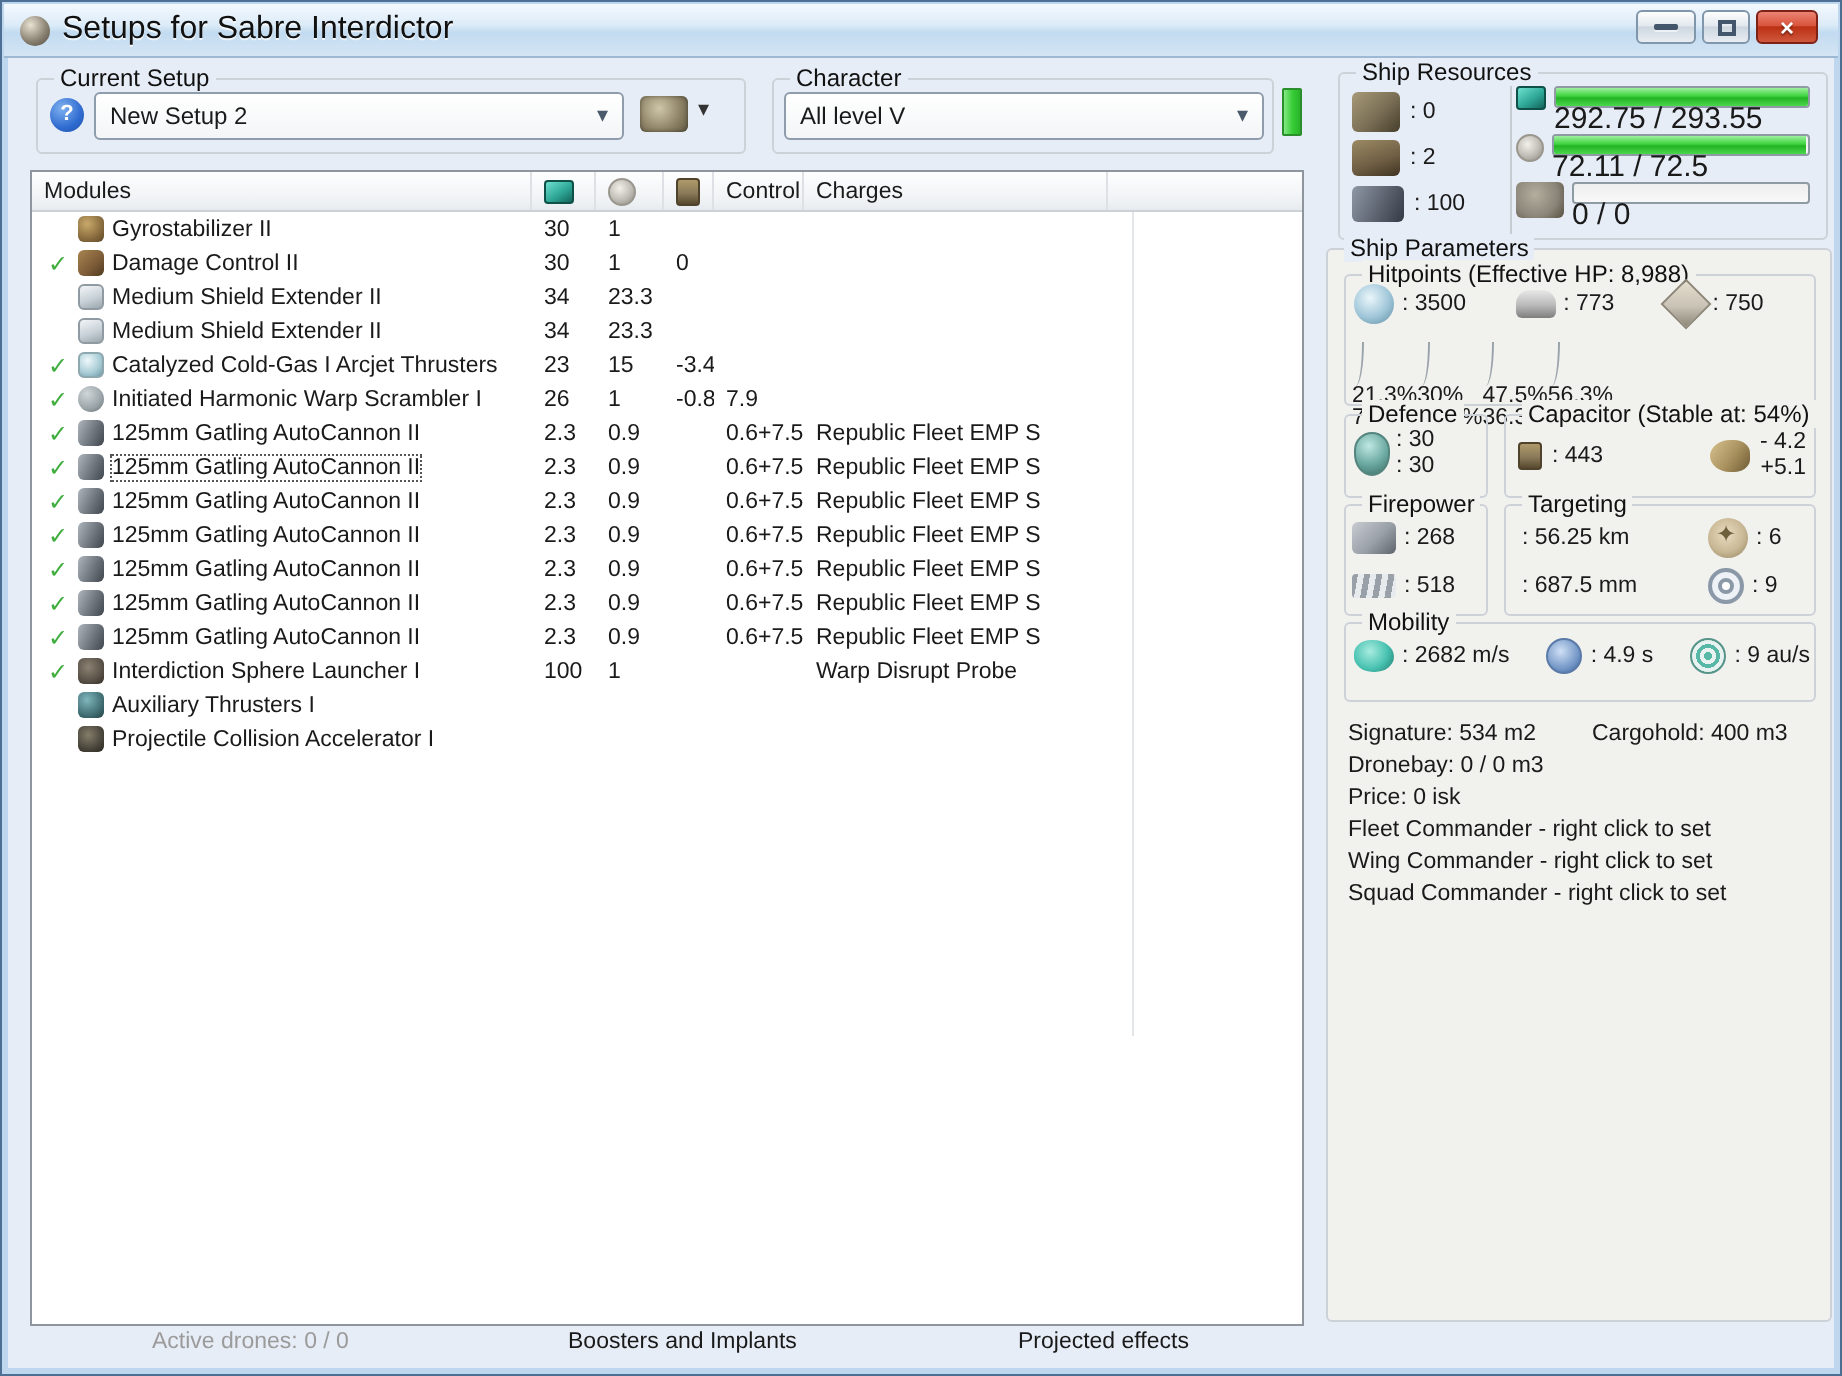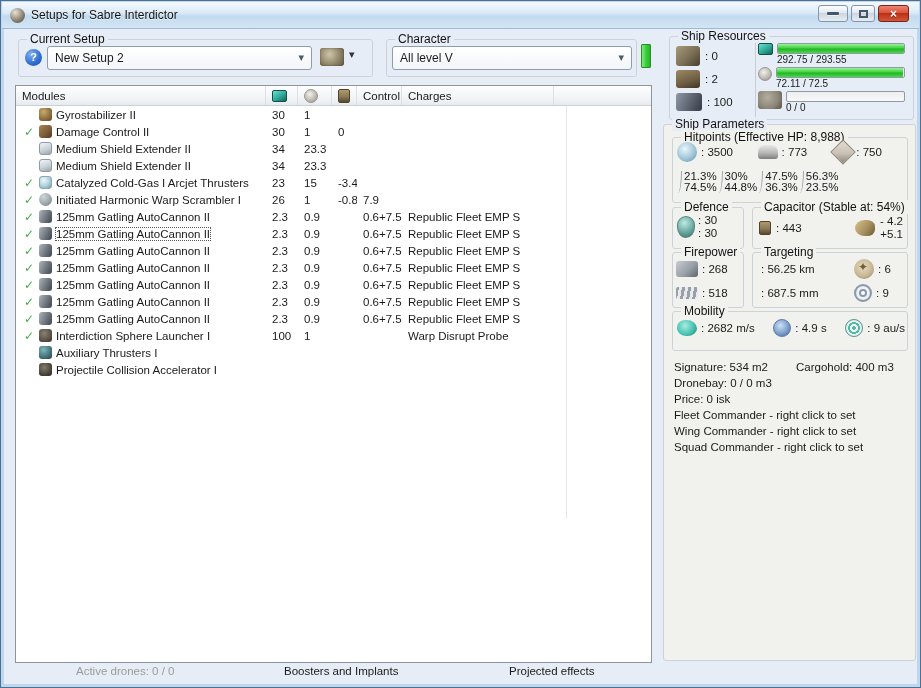--- a/index.html
+++ b/index.html
@@ -9,21 +9,21 @@
   .window { position:relative; width:921px; height:688px; background:#e7edf6;
             border:1px solid #4e6f94; box-shadow:inset 0 0 0 3px #bed7ee; overflow:hidden; }
 
   
   .titlebar { position:absolute; left:1px; top:1px; right:1px; height:27px;
               background:linear-gradient(#f4f9fe 0%, #dcebf8 40%, #c2dbf0 55%, #d4e5f4 100%);
               border-bottom:1px solid #9db9d4; display:flex; align-items:center; }
   .app-icon { width:15px; height:15px; margin:0 6px 0 8px; border-radius:50%;
               background:radial-gradient(circle at 35% 30%, #e8e2d2, #8c8474 55%, #4f483c);
               box-shadow:inset 0 0 0 1px #6a6произ; }
-  .title-text { font-size:12px; color:#111; text-shadow:0 1px 0 rgba(255,255,255,.7); }
+  .title-text { font-size:16px; color:#111; text-shadow:0 1px 0 rgba(255,255,255,.7); }
   .winbtns { position:absolute; right:10px; top:3px; display:flex; gap:3px; }
   .winbtn { height:17px; border:1px solid #8096ab; border-radius:3px;
             background:linear-gradient(#fdfdfd,#e3e9ef 45%,#cdd6df 50%,#e8edf2);
             display:flex; align-items:center; justify-content:center; color:#3a4a5a; }
   .winbtn.min { width:30px; } .winbtn.max { width:24px; } 
   .winbtn.close { width:31px; border-color:#7e2217;
             background:linear-gradient(#eb8373,#d9543d 45%,#bb3114 50%,#d0573c); color:#fff; }
   .minglyph { width:12px; height:3px; background:#44566b; border-radius:1px; box-shadow:0 1px 0 rgba(255,255,255,.6); }
   .maxglyph { width:9px; height:8px; border:2px solid #44566b; background:transparent; }
   .closeglyph { font-weight:bold; font-size:12px; text-shadow:0 1px 1px rgba(0,0,0,.4); }
@@ -125,31 +125,31 @@
   .sres { left:12px; top:7px; width:245px; height:84px; }
   .sres-body { position:absolute; inset:6px 4px 2px 4px; display:flex; }
   .sres-slots { width:82px; border-right:1px solid #c8cdd4; padding-top:1px; }
   .slot-row { display:flex; align-items:center; gap:5px; height:23px; padding-left:2px; }
   .slot-row .val { font-size:11.5px; }
   .sres-bars { flex:1; padding:0 4px 0 2px; }
   .bar-row { display:flex; align-items:flex-start; gap:4px; height:24px; }
   .bar-stack { flex:1; }
   .pbar { height:11px; border:1px solid #8e9aa4; border-radius:2px; background:linear-gradient(#eee,#f8f8f8); overflow:hidden; }
   .pbar .fill { height:100%; background:linear-gradient(#9ef09e,#3ed43e 45%,#24b324 55%,#49d849); }
-  .bar-text { font-size:10px; line-height:12px; }
+  .bar-text { font-size:15px; line-height:12px; }
 
   .sparams { left:6px; top:95px; width:253px; height:537px; background:#f1f1ee; }
   .sparams > .glabel { background:#e7edf6; }
 
   .hitpoints { left:8px; top:12px; width:236px; height:66px; }
   .hp-row { position:absolute; left:4px; top:4px; right:2px; display:flex; align-items:center; }
   .hp-item { display:flex; align-items:center; gap:4px; }
   .hp-item .val { font-size:11.5px; }
   .resist-row { position:absolute; left:3px; top:33px; right:1px; display:flex; align-items:center; }
-  .res-item { display:flex; align-items:flex-start; }
+  .res-item { display:flex; align-items:flex-start;flex-direction:column; }
   .res-sep { width:6px; height:22px; border-right:1px solid #9aa2aa; border-radius:0 0 70% 0 / 0 0 100% 0; margin-right:2px; }
   .res-vals { font-size:11.5px; line-height:11px; }
 
   .defence { left:8px; top:82px; width:72px; height:42px; }
   .def-body { position:absolute; left:4px; top:6px; display:flex; align-items:center; gap:3px; }
   .stack { font-size:11.5px; line-height:13px; }
 
   .capacitor { left:88px; top:82px; width:156px; height:42px; }
   .cap-body { position:absolute; left:6px; top:7px; right:4px; display:flex; align-items:center; justify-content:space-between; }
   .cap-left { display:flex; align-items:center; gap:5px; }

